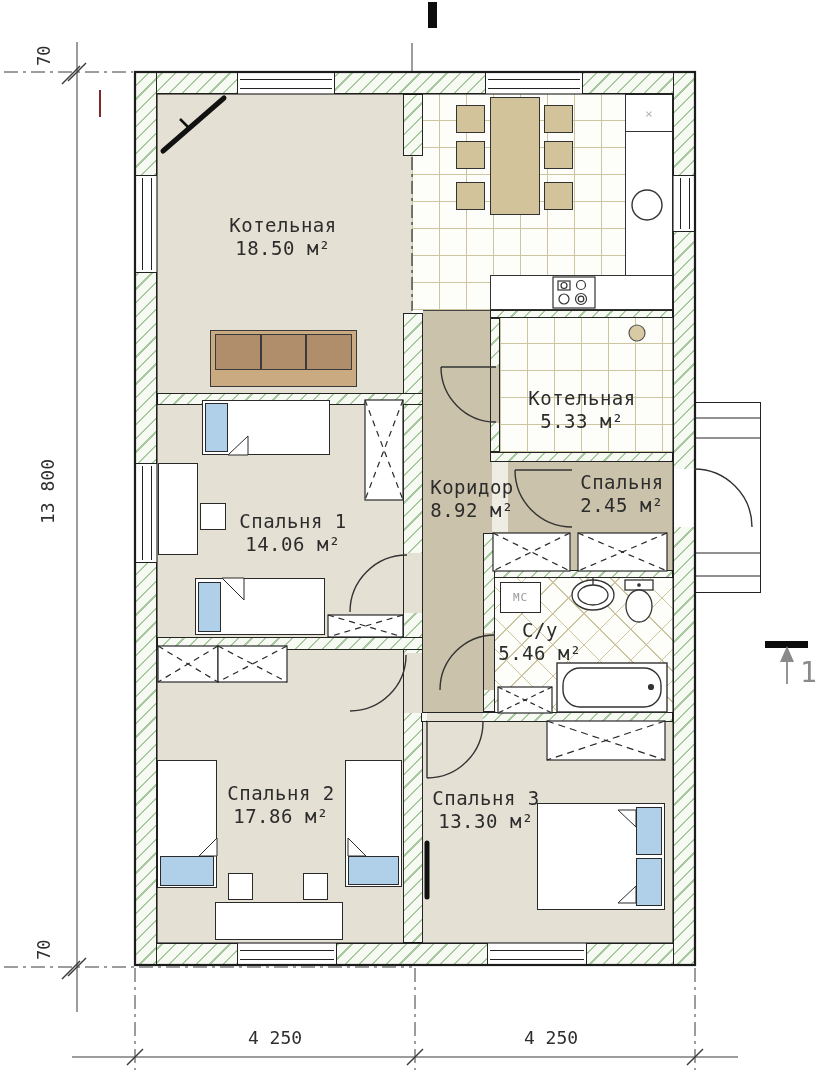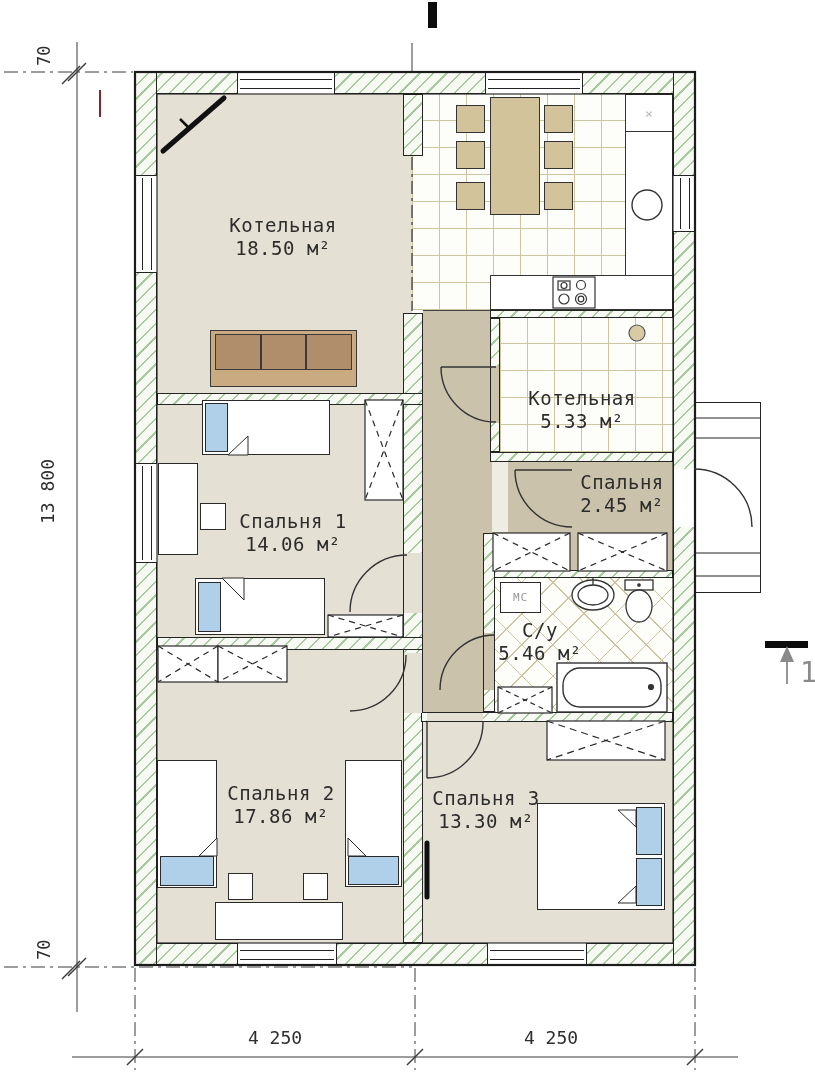--- a/index.html
+++ b/index.html
@@ -304,20 +304,24 @@
   </svg>
 
   <div class="room-label" style="left:283px;top:237px;">
     <span>Котельная</span>
     <span>18.50 м²</span>
   </div>
   <div class="room-label" style="left:582px;top:410px;">
     <span>Котельная</span>
     <span>5.33 м²</span>
   </div>
+  <div class="room-label" style="left:472px;top:499px;">
+    <span>Коридор</span>
+    <span>8.92 м²</span>
+  </div>
   <div class="room-label" style="left:622px;top:494px;">
     <span>Спальня</span>
     <span>2.45 м²</span>
   </div>
   <div class="room-label" style="left:293px;top:533px;">
     <span>Спальня 1</span>
     <span>14.06 м²</span>
   </div>
   <div class="room-label" style="left:540px;top:642px;">
     <span>С/у</span>

